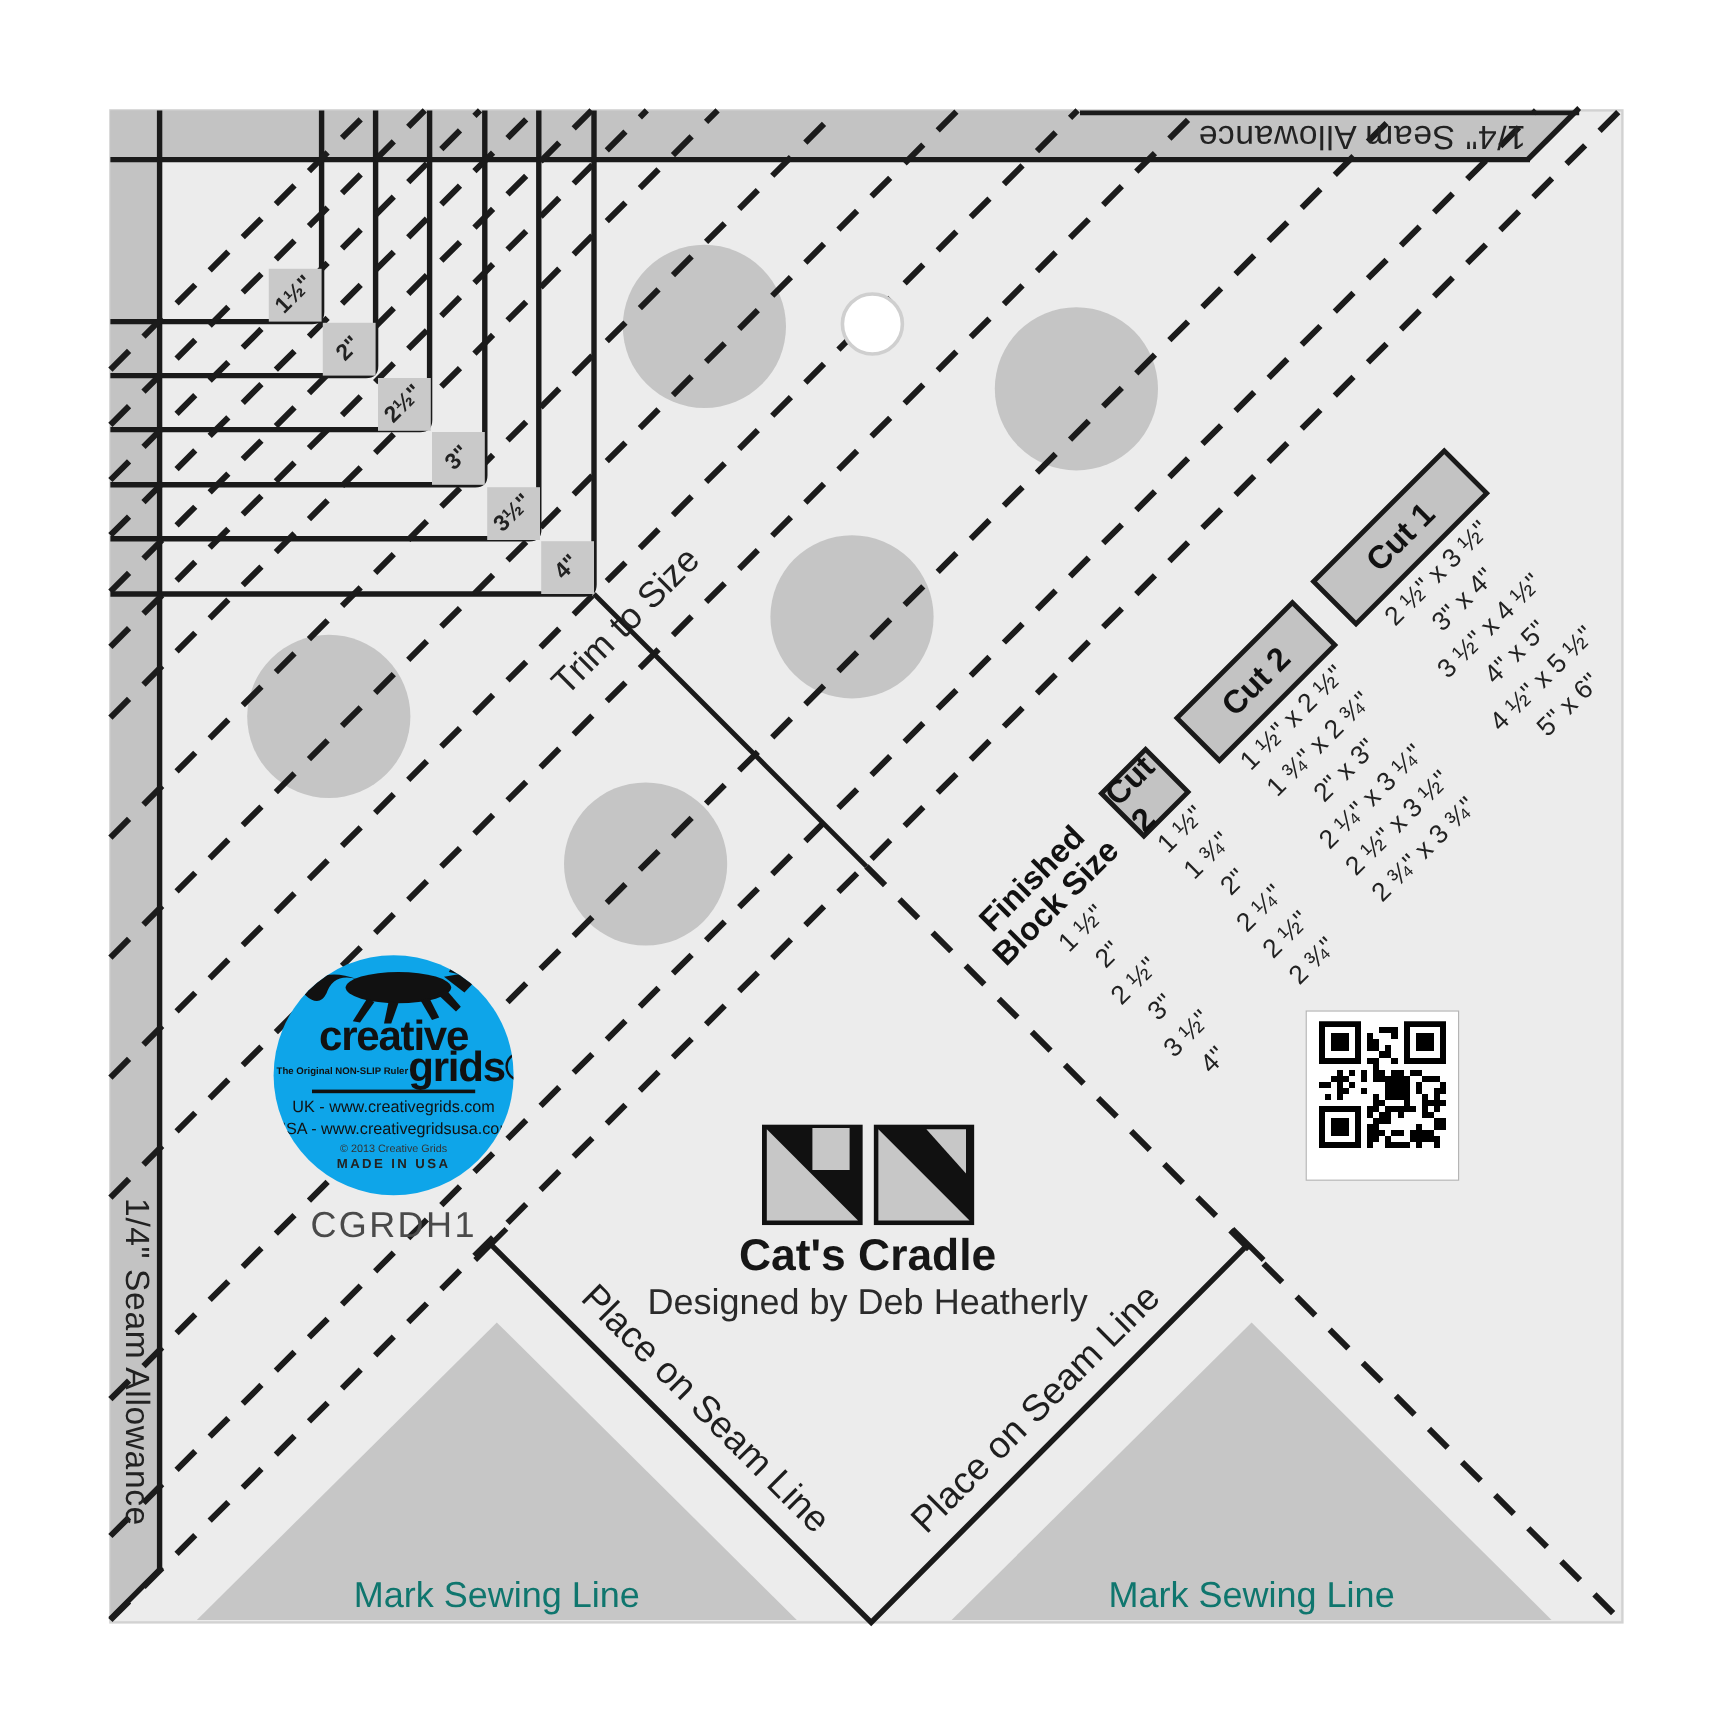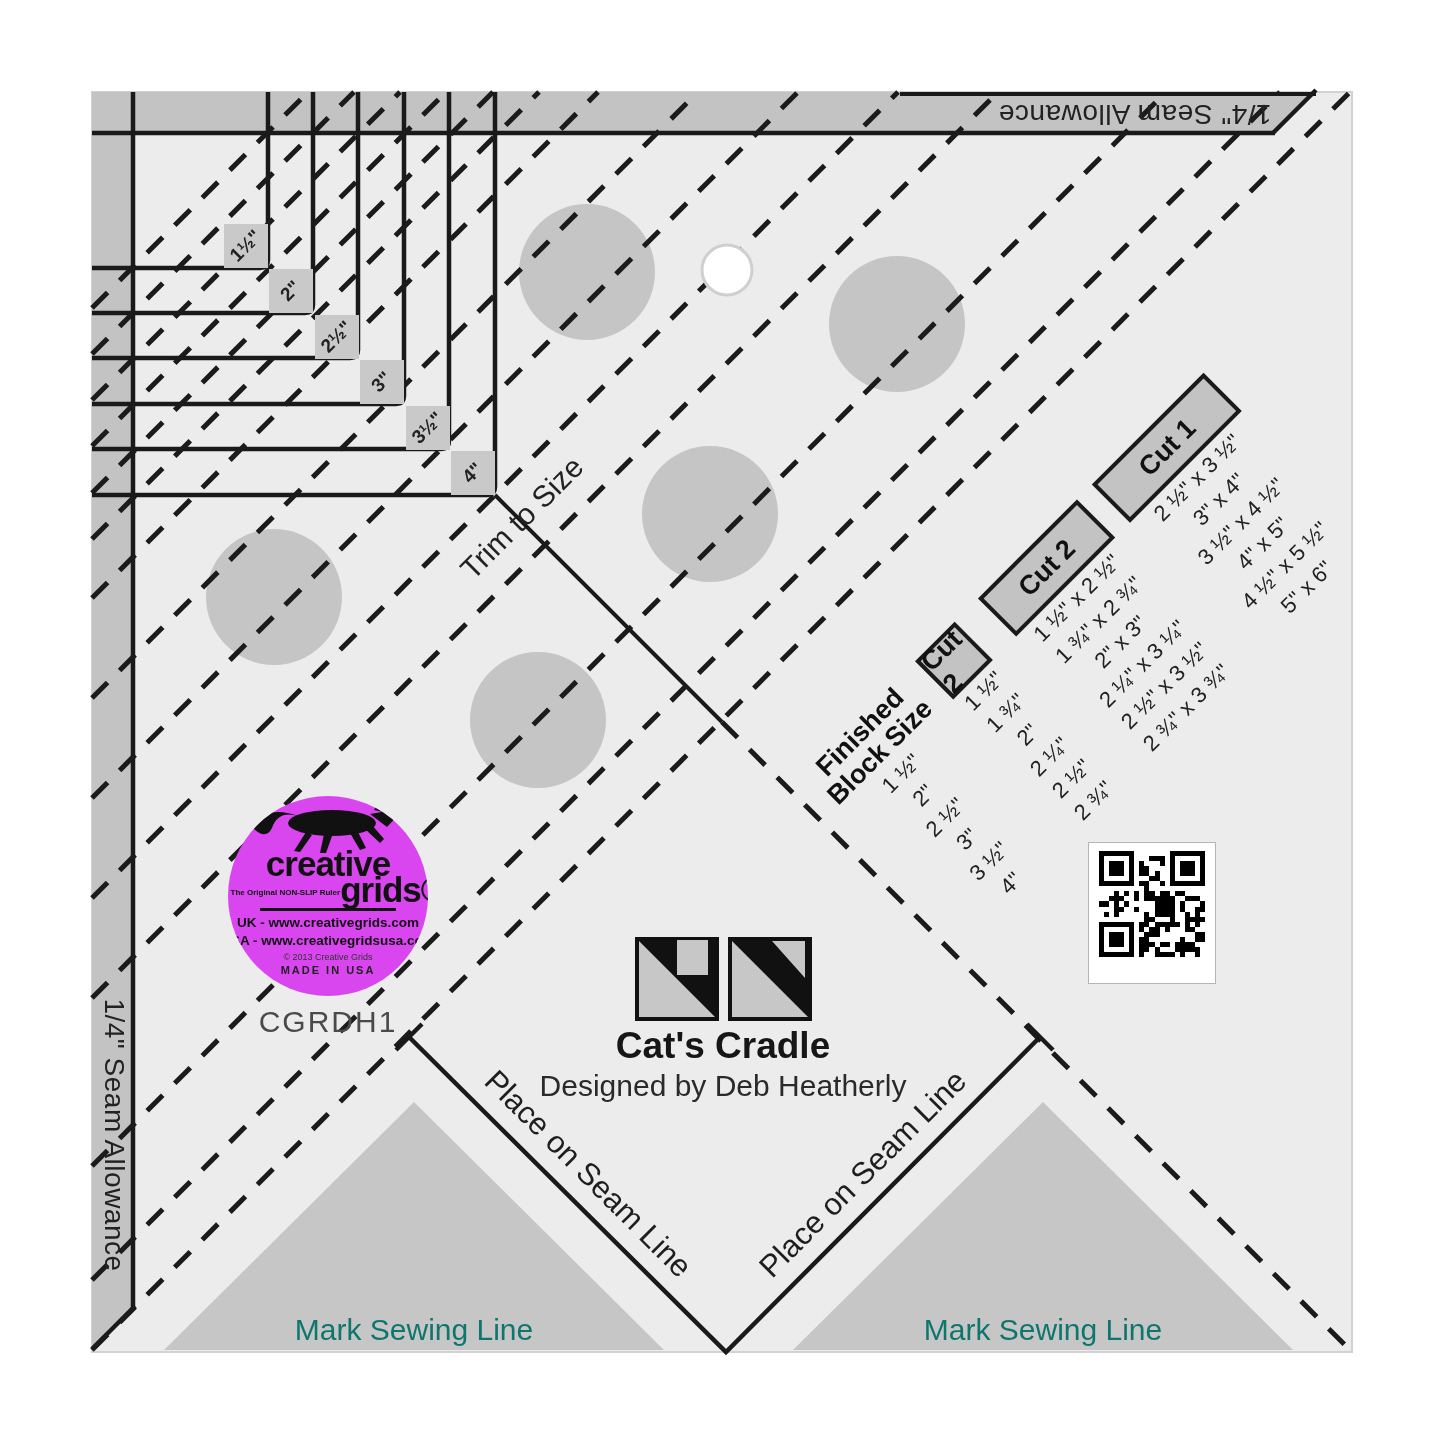--- a/index.html
+++ b/index.html
@@ -30,28 +30,28 @@
   .c2r-box{width:140px;height:54px;}
   .c1-box{width:158px;height:54px;}
   
   .place-seam{font-size:31px;color:#1e1e1e;white-space:nowrap;}
   .mark-sewing{font-size:30px;color:#0f766e;white-space:nowrap;transform:translate(-50%,-50%);}
   
   .blocks{left:635px;top:937px;display:flex;gap:9px;}
   #title{left:723px;top:1046px;font-size:37px;font-weight:bold;transform:translate(-50%,-50%);white-space:nowrap;color:#161616;}
   #designer{left:723px;top:1086px;font-size:30px;transform:translate(-50%,-50%);white-space:nowrap;color:#2a2a2a;}
   
-  #logo{left:228px;top:796px;width:200px;height:200px;border-radius:50%;background:#d946ef;
+  #logo{left:228px;top:796px;width:200px;height:200px;border-radius:50%;background:#0ea5e9;
         display:flex;flex-direction:column;align-items:center;text-align:center;overflow:hidden;}
   .logo-word1{font-size:35px;font-weight:bold;letter-spacing:-1px;line-height:.8;margin-top:-4px;color:#111;}
   .logo-row2{display:flex;align-items:flex-end;margin-top:-2px;margin-left:20px;}
   .logo-tag{font-size:8px;font-weight:bold;color:#111;margin-bottom:7px;white-space:nowrap;}
   .logo-word2{font-size:35px;font-weight:bold;letter-spacing:-1px;line-height:.8;color:#111;}
   .logo-rule{width:136px;height:3px;background:#111;margin:4px 0 3px 0;}
-  .logo-url{font-size:13.5px;font-weight:bold;color:#111;line-height:1.35;white-space:nowrap;}
+  .logo-url{font-size:13.5px;font-weight:normal;color:#111;line-height:1.35;white-space:nowrap;}
   .logo-copy{font-size:9px;color:#333;margin-top:2px;}
   .logo-made{font-size:11px;font-weight:bold;letter-spacing:2px;color:#222;margin-top:2px;}
   #product-code{left:328px;top:1022px;font-size:30px;letter-spacing:2px;color:#4a4a4a;transform:translate(-50%,-50%);}
   
   #qr-panel{left:1088px;top:842px;width:126px;height:140px;background:#ffffff;border:1px solid #b5b5b5;
             display:flex;justify-content:center;}
   #qr-panel svg{margin-top:8px;}
 </style>
 </head>
 <body>

